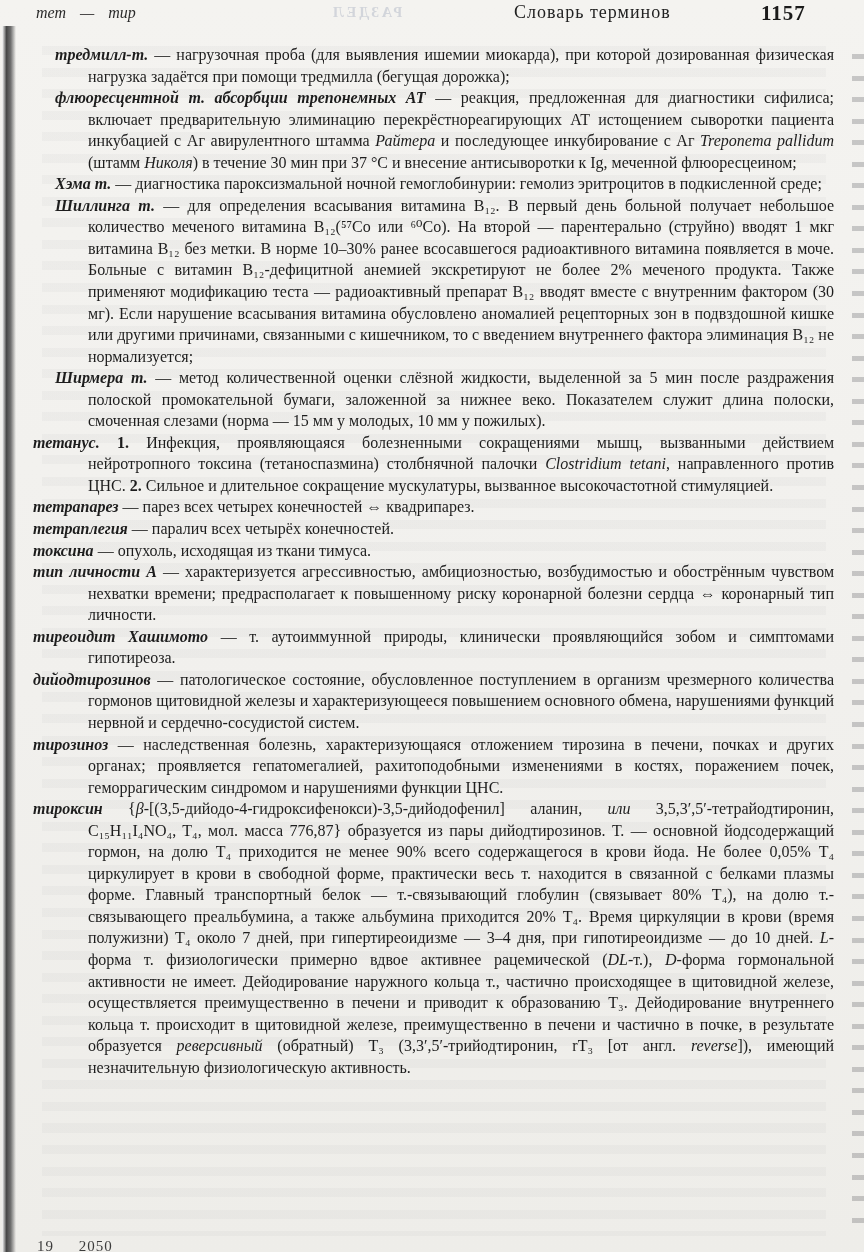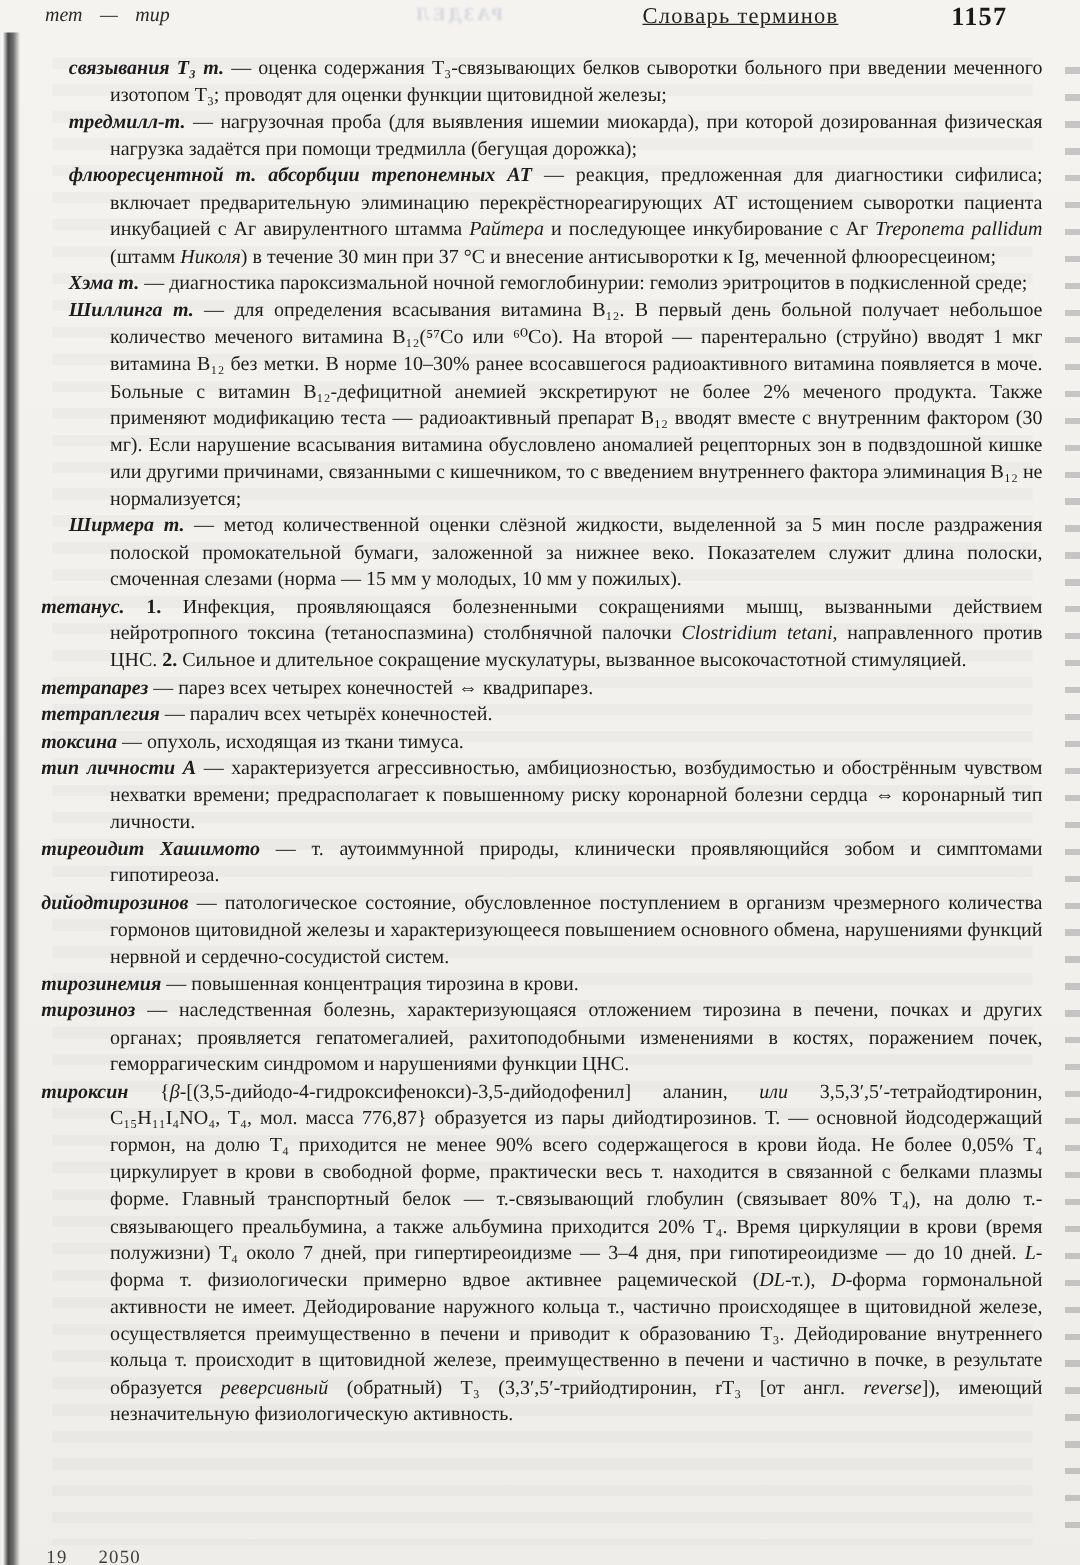--- a/index.html
+++ b/index.html
@@ -23,21 +23,21 @@
   .bleed-right{
     position:absolute;right:0;top:46px;width:12px;height:1192px;
     background:repeating-linear-gradient(180deg,rgba(0,0,0,0) 0 8px,rgba(95,95,100,.30) 8px 13px,rgba(0,0,0,0) 13px 21.55px);
     filter:blur(.5px);
   }
   .head-left{position:absolute;left:36px;top:4px;font-style:italic;font-size:16px;word-spacing:10px;color:#2b2b2b;}
   .head-ghost{
     position:absolute;left:330px;top:4px;transform:scaleX(-1);white-space:nowrap;
     color:rgba(140,150,175,.32);font-size:14.5px;font-weight:bold;letter-spacing:3px;filter:blur(.7px);
   }
-  .head-title{position:absolute;left:514px;top:2px;font-size:18px;letter-spacing:1px;color:#222;text-decoration:underline;}
+  .head-title{position:absolute;left:514px;top:2px;font-size:18px;letter-spacing:1px;color:#222;}
   .head-num{position:absolute;left:761px;top:1px;font-size:21px;font-weight:bold;letter-spacing:1px;color:#1a1a1a;}
   .content{
     position:absolute;left:33px;top:44px;width:801px;
     font-size:16px;line-height:21.55px;text-align:justify;
   }
   .entry{margin:0;padding-left:55px;}
   .entry.main{text-indent:-55px;}
   .entry.sub{text-indent:-33px;}
   .term{font-weight:bold;font-style:italic;}
   .it{font-style:italic;}
@@ -54,32 +54,30 @@
   <div class="edge-left"></div>
   <div class="bleed-overlay"></div>
   <div class="bleed-right"></div>
 
   <span class="head-left">тет — тир</span>
   <span class="head-ghost">РАЗДЕЛ</span>
   <span class="head-title">Словарь терминов</span>
   <span class="head-num">1157</span>
 
   <div class="content">
-      <p class="entry sub"><span class="term">связывания Т₃ т.</span><span> — оценка содержания Т₃-связывающих белков сыворотки больного при введении меченного изотопом Т₃; проводят для оценки функции щитовидной железы;</span></p>
       <p class="entry sub"><span class="term">тредмилл-т.</span><span> — нагрузочная проба (для выявления ишемии миокарда), при которой дозированная физическая нагрузка задаётся при помощи тредмилла (бегущая дорожка);</span></p>
       <p class="entry sub"><span class="term">флюоресцентной т. абсорбции трепонемных АТ</span><span> — реакция, предложенная для диагностики сифилиса; включает предварительную элиминацию перекрёстнореагирующих АТ истощением сыворотки пациента инкубацией с Аг авирулентного штамма </span><span class="it">Райтера</span><span> и последующее инкубирование с Аг </span><span class="it">Treponema pallidum</span><span> (штамм </span><span class="it">Николя</span><span>) в течение 30 мин при 37 °C и внесение антисыворотки к Ig, меченной флюоресцеином;</span></p>
       <p class="entry sub"><span class="term">Хэма т.</span><span> — диагностика пароксизмальной ночной гемоглобинурии: гемолиз эритроцитов в подкисленной среде;</span></p>
       <p class="entry sub"><span class="term">Шиллинга т.</span><span> — для определения всасывания витамина B₁₂. В первый день больной получает небольшое количество меченого витамина B₁₂(⁵⁷Co или ⁶⁰Co). На второй — парентерально (струйно) вводят 1 мкг витамина B₁₂ без метки. В норме 10–30% ранее всосавшегося радиоактивного витамина появляется в моче. Больные с витамин B₁₂-дефицитной анемией экскретируют не более 2% меченого продукта. Также применяют модификацию теста — радиоактивный препарат B₁₂ вводят вместе с внутренним фактором (30 мг). Если нарушение всасывания витамина обусловлено аномалией рецепторных зон в подвздошной кишке или другими причинами, связанными с кишечником, то с введением внутреннего фактора элиминация B₁₂ не нормализуется;</span></p>
       <p class="entry sub"><span class="term">Ширмера т.</span><span> — метод количественной оценки слёзной жидкости, выделенной за 5 мин после раздражения полоской промокательной бумаги, заложенной за нижнее веко. Показателем служит длина полоски, смоченная слезами (норма — 15 мм у молодых, 10 мм у пожилых).</span></p>
       <p class="entry main"><span class="term">тетанус.</span><span> </span><span class="bd">1.</span><span> Инфекция, проявляющаяся болезненными сокращениями мышц, вызванными действием нейротропного токсина (тетаноспазмина) столбнячной палочки </span><span class="it">Clostridium tetani</span><span>, направленного против ЦНС. </span><span class="bd">2.</span><span> Сильное и длительное сокращение мускулатуры, вызванное высокочастотной стимуляцией.</span></p>
       <p class="entry main"><span class="term">тетрапарез</span><span> — парез всех четырех конечностей ⇔ квадрипарез.</span></p>
       <p class="entry main"><span class="term">тетраплегия</span><span> — паралич всех четырёх конечностей.</span></p>
       <p class="entry main"><span class="term">токсина</span><span> — опухоль, исходящая из ткани тимуса.</span></p>
       <p class="entry main"><span class="term">тип личности А</span><span> — характеризуется агрессивностью, амбициозностью, возбудимостью и обострённым чувством нехватки времени; предрасполагает к повышенному риску коронарной болезни сердца ⇔ коронарный тип личности.</span></p>
       <p class="entry main"><span class="term">тиреоидит Хашимото</span><span> — т. аутоиммунной природы, клинически проявляющийся зобом и симптомами гипотиреоза.</span></p>
       <p class="entry main"><span class="term">дийодтирозинов</span><span> — патологическое состояние, обусловленное поступлением в организм чрезмерного количества гормонов щитовидной железы и характеризующееся повышением основного обмена, нарушениями функций нервной и сердечно-сосудистой систем.</span></p>
-      <p class="entry main"><span class="term">тирозинемия</span><span> — повышенная концентрация тирозина в крови.</span></p>
       <p class="entry main"><span class="term">тирозиноз</span><span> — наследственная болезнь, характеризующаяся отложением тирозина в печени, почках и других органах; проявляется гепатомегалией, рахитоподобными изменениями в костях, поражением почек, геморрагическим синдромом и нарушениями функции ЦНС.</span></p>
       <p class="entry main"><span class="term">тироксин</span><span> {</span><span class="it">β</span><span>-[(3,5-дийодо-4-гидроксифенокси)-3,5-дийодофенил] аланин, </span><span class="it">или</span><span> 3,5,3′,5′-тетрайодтиронин, C₁₅H₁₁I₄NO₄, T₄, мол. масса 776,87} образуется из пары дийодтирозинов. Т. — основной йодсодержащий гормон, на долю T₄ приходится не менее 90% всего содержащегося в крови йода. Не более 0,05% T₄ циркулирует в крови в свободной форме, практически весь т. находится в связанной с белками плазмы форме. Главный транспортный белок — т.-связывающий глобулин (связывает 80% T₄), на долю т.-связывающего преальбумина, а также альбумина приходится 20% T₄. Время циркуляции в крови (время полужизни) T₄ около 7 дней, при гипертиреоидизме — 3–4 дня, при гипотиреоидизме — до 10 дней. </span><span class="it">L</span><span>-форма т. физиологически примерно вдвое активнее рацемической (</span><span class="it">DL</span><span>-т.), </span><span class="it">D</span><span>-форма гормональной активности не имеет. Дейодирование наружного кольца т., частично происходящее в щитовидной железе, осуществляется преимущественно в печени и приводит к образованию T₃. Дейодирование внутреннего кольца т. происходит в щитовидной железе, преимущественно в печени и частично в почке, в результате образуется </span><span class="it">реверсивный</span><span> (обратный) T₃ (3,3′,5′-трийодтиронин, rT₃ [от англ. </span><span class="it">reverse</span><span>]), имеющий незначительную физиологическую активность.</span></p>
     </div>
 
   <div class="footer">19  2050</div>
 </div>
 
 </body></html>

